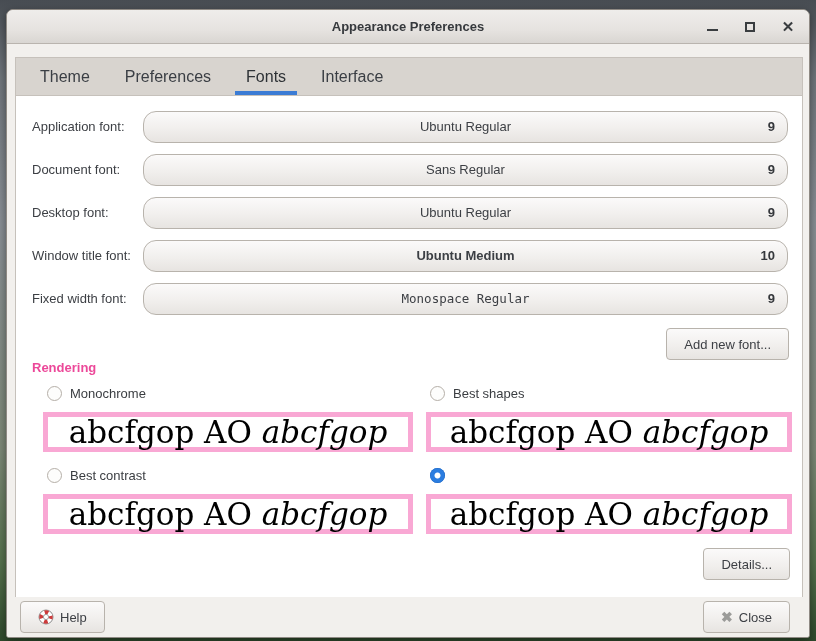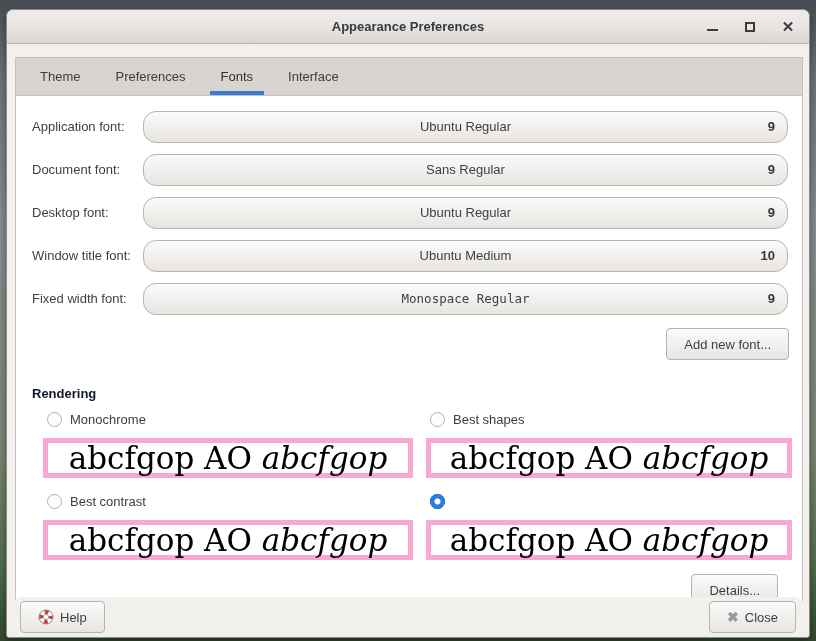--- a/index.html
+++ b/index.html
@@ -36,75 +36,75 @@
   .notebook {
     position:absolute; left:8px; top:47px; width:788px; height:551px;
     border:1px solid #c6c1bb; background:#ffffff;
   }
   .tabstrip {
     height:38px; background:#d8d4cf; border-bottom:1px solid #c6c1bb;
     display:flex; align-items:stretch; padding-left:13px;
   }
   .tab {
     display:flex; align-items:center; padding:0 11px; margin-right:13px;
-    font-size:13px; color:#3a3e44; position:relative; cursor:default;
+    font-size:16px; color:#3a3e44; position:relative; cursor:default;
   }
   .tab.active { font-weight:normal; color:#2e3236; }
   .tab.active::after {
     content:""; position:absolute; left:0; right:0; bottom:0; height:4px;
     background:#3b7cd5;
   }
   
   .font-rows { margin-top:13px; }
   .font-row { display:flex; align-items:center; height:35px; margin-bottom:8px; padding:0 14px 0 16px; }
   .font-row-label { width:111px; font-size:13px; color:#3c3f44; flex:none; }
   .font-button {
     flex:1; height:32px; position:relative;
     background:linear-gradient(180deg,#fbfafa 0%,#f1efed 55%,#e7e4e1 100%);
     border:1px solid #b8b3ac; border-radius:13px;
     display:flex; align-items:center; justify-content:center;
     cursor:default;
   }
   .font-name { font-size:13px; color:#3c3f44; }
-  .font-name.medium { font-weight:normal; }
+  .font-name.medium { font-weight:bold; }
   .font-name.mono { font-family:"DejaVu Sans Mono", monospace; font-size:12.5px; }
   .font-size { position:absolute; right:12px; top:0; height:100%; display:flex; align-items:center; font-size:13px; font-weight:bold; color:#34373b; }
   
   .addfont-row { display:flex; justify-content:flex-end; padding-right:13px; margin-top:12px; }
   .push-button {
     height:32px; padding:0 17px;
     background:linear-gradient(180deg,#fbfafa 0%,#f1efed 55%,#e7e4e1 100%);
     border:1px solid #b8b3ac; border-radius:4px;
     font-size:13px; color:#3c3f44;
     display:inline-flex; align-items:center; justify-content:center; gap:6px;
     cursor:default;
   }
   
-  .render-heading { margin:26px 0 6px 16px; font-size:13px; font-weight:bold; color:#0f172a; }
+  .render-heading { margin:0 0 6px 16px; font-size:13px; font-weight:bold; color:#ec4899; }
   .render-grid {
     display:grid; grid-template-columns:370px 366px; column-gap:13px; row-gap:11px;
     margin-left:27px;
   }
   .radio-row { display:flex; align-items:center; gap:8px; height:24px; margin:0 0 7px 4px; cursor:default; }
   .radio { width:15px; height:15px; border-radius:50%; border:1px solid #b5afa8; background:#fdfdfc; flex:none; }
   .radio.selected { border:none; background:radial-gradient(circle at 50% 50%, #ffffff 0 2.6px, #2b7de0 3.4px 100%); box-shadow:0 0 0 0.5px #1c66c4 inset; }
   .radio-label { font-size:13px; color:#3a3d41; }
   .preview-box {
     height:40px; background:#ffffff; border:5px solid #f9a8d4;
     display:flex; align-items:center; justify-content:center;
     font-family:"DejaVu Serif", serif; font-size:31px; color:#000;
     white-space:pre;
   }
   .preview-box .it { font-style:italic; }
-  .details-row { display:flex; justify-content:flex-end; padding-right:24px; margin-top:14px; }
+  .details-row { display:flex; justify-content:flex-end; padding-right:12px; margin-top:14px; }
   
   .action-bar {
     position:absolute; left:0; right:0; bottom:0; height:40px;
     display:flex; align-items:center; justify-content:space-between;
-    padding:0 13px 0 13px; background:#f2f0ed;border-radius:18px;
+    padding:0 19px 0 13px; background:#f2f0ed;
   }
   .buoy { width:16px; height:16px; flex:none; }
   .x-glyph { font-size:14px; color:#9b9b99; font-weight:bold; }
 </style>
 </head>
 <body>
 
 <div class="window">
 
   <div class="titlebar">

